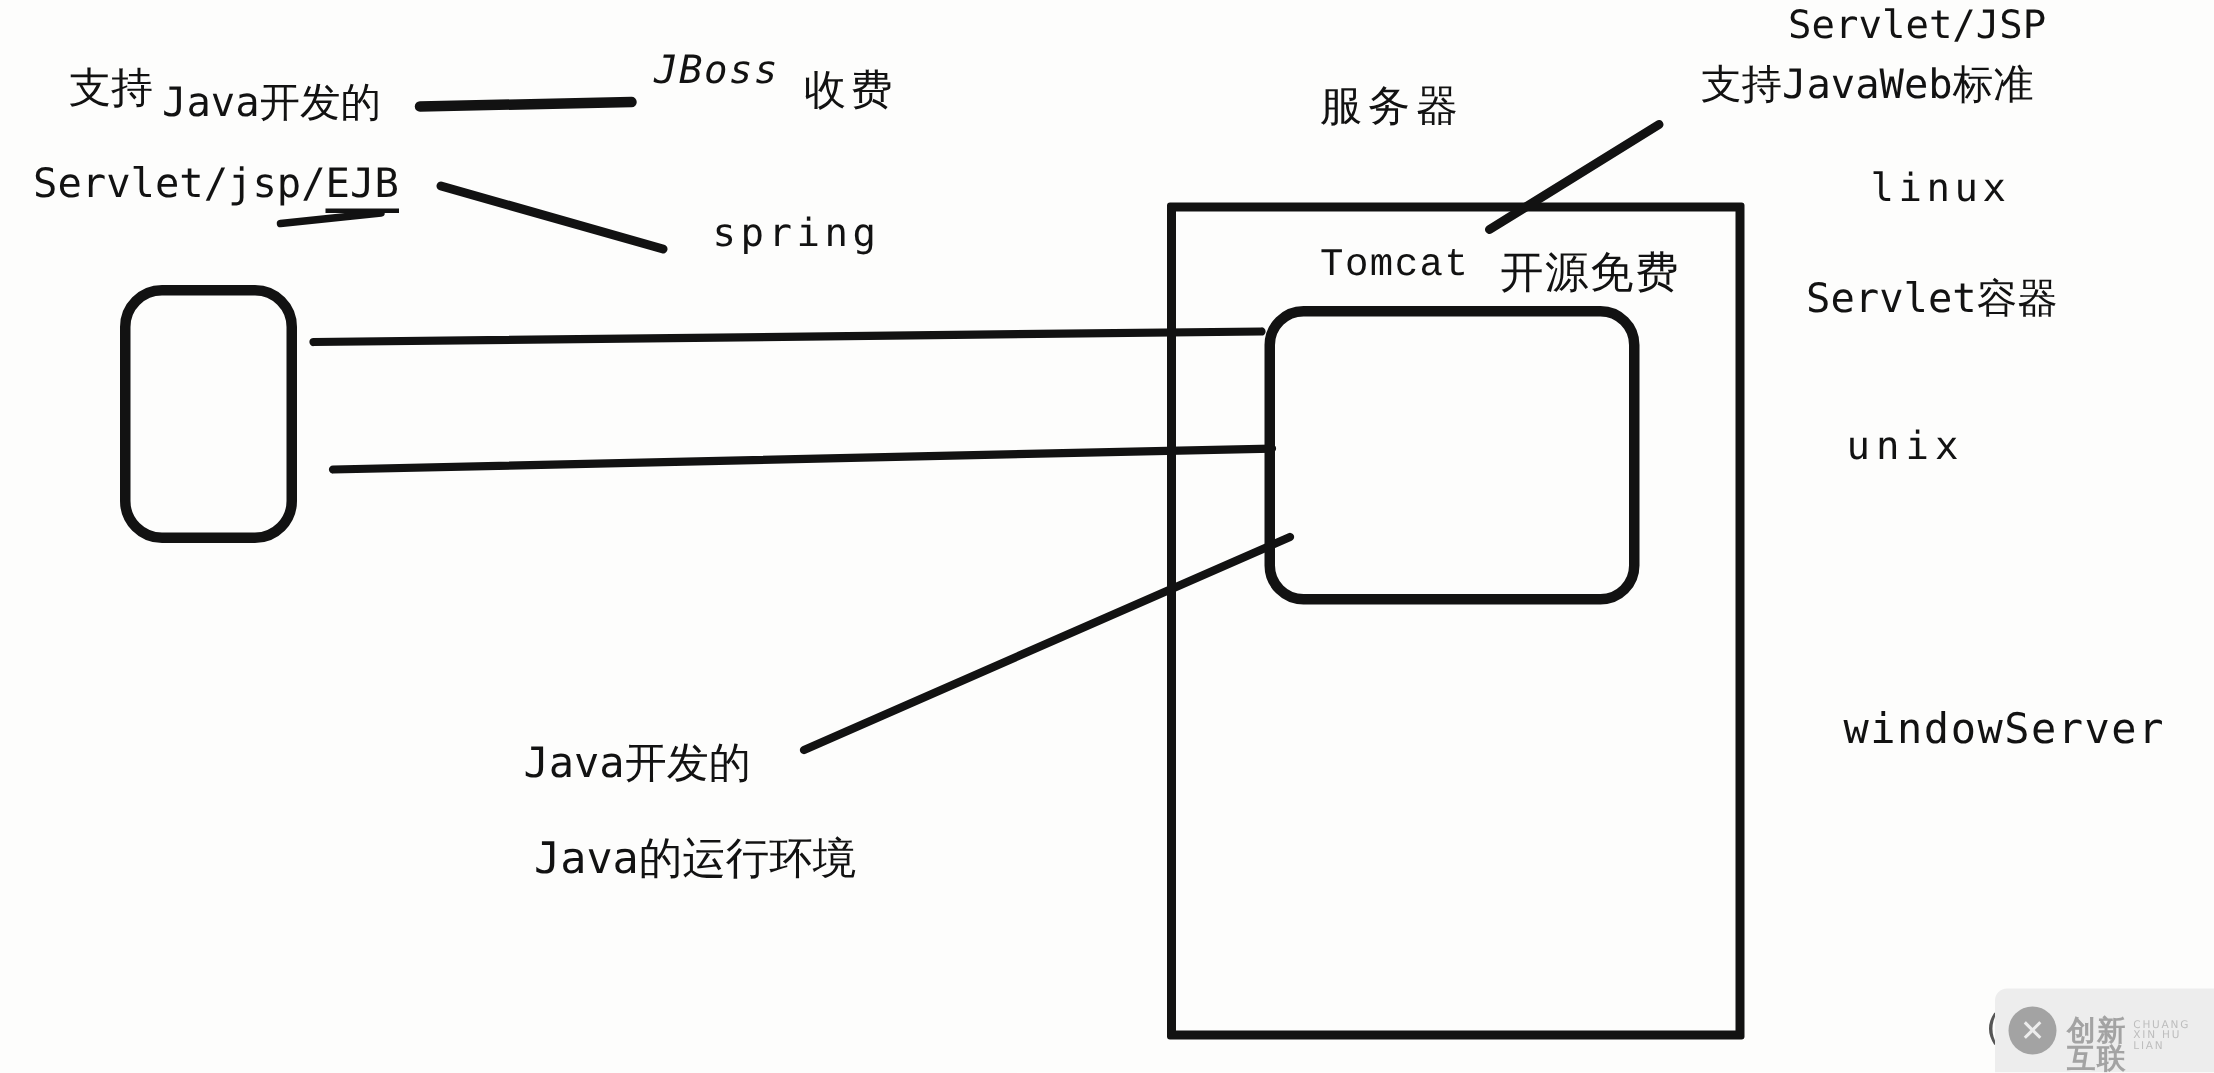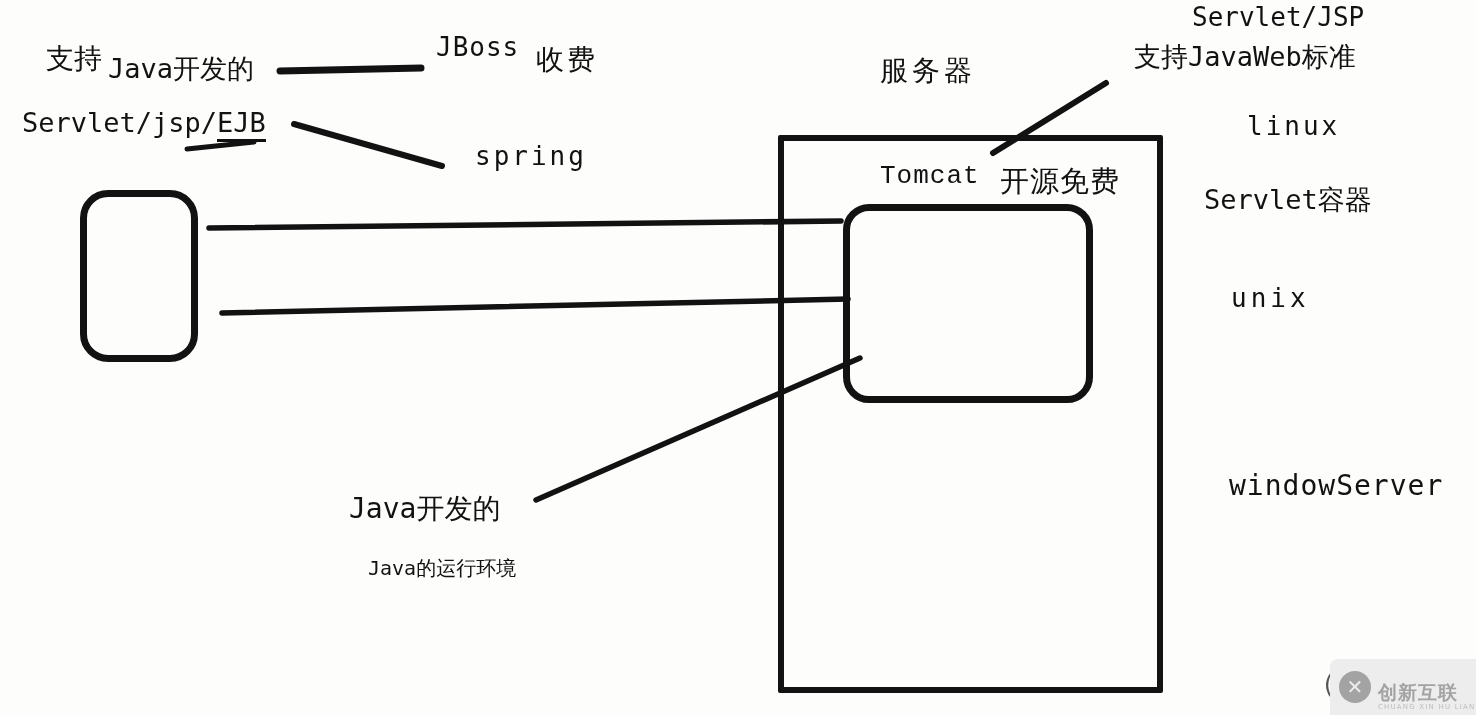--- a/index.html
+++ b/index.html
@@ -47,21 +47,21 @@
     font-family:"DejaVu Sans","Liberation Sans",sans-serif;
   }
   #wm-logo{
     width:32px;height:32px;border-radius:50%;
     background:var(--wm-fg);
     color:#ededed;
     display:flex;align-items:center;justify-content:center;
     font-weight:bold;font-size:20px;
     flex:0 0 auto;
   }
-  #wm-texts{display:flex;flex-direction:column;line-height:1;margin-top:20px;}
+  #wm-texts{display:flex;line-height:1;margin-top:20px;}
   #wm-brand{font-size:19px;font-weight:bold;color:var(--wm-fg);letter-spacing:1px;}
   #wm-sub{font-size:7px;color:var(--wm-sub);letter-spacing:1.2px;margin-top:2px;}
 </style>
 </head>
 <body>
 
 <div id="canvas">
 
   <svg id="strokes" viewBox="0 0 1476 715">
     <line x1="280" y1="71" x2="421" y2="68" stroke-width="7"></line>
@@ -72,21 +72,21 @@
     <line x1="536" y1="500" x2="860" y2="358" stroke-width="5.5"></line>
     <line x1="993" y1="153" x2="1106" y2="83" stroke-width="6"></line>
   </svg>
 
   <div class="sketch-box" style="left:80px;top:190px;width:118px;height:172px;border-width:7px;border-radius:28px;"></div>
   <div class="sketch-box" style="left:778px;top:135px;width:385px;height:558px;border-width:6px;border-radius:2px;"></div>
   <div class="sketch-box" style="left:843px;top:204px;width:250px;height:199px;border-width:7px;border-radius:26px;"></div>
 
   <div class="label" style="left:46px;top:44px;font-size:28px;">支持</div>
   <div class="label" style="left:108px;top:54px;font-size:27px;">Java开发的</div>
-  <div class="label" style="left:436px;top:33px;font-size:26px;letter-spacing:1px;">JBoss</div>
+  <div class="label" style="left:436px;top:33px;font-size:26px;letter-spacing:1px;font-style:italic;">JBoss</div>
   <div class="label" style="left:536px;top:45px;font-size:28px;letter-spacing:3px;">收费</div>
 
   <div class="label" style="left:22px;top:108px;font-size:27px;">
     <span>Servlet/jsp/</span><span class="ejb-underlined">EJB</span>
   </div>
 
   <div class="label" style="left:475px;top:142px;font-size:26px;letter-spacing:3px;">spring</div>
 
   <div class="label" style="left:880px;top:56px;font-size:28px;letter-spacing:4px;">服务器</div>
   <div class="label" style="left:880px;top:162px;font-size:26px;letter-spacing:1px;font-family:Liberation Mono, monospace;">Tomcat</div>
@@ -94,21 +94,21 @@
 
   <div class="label" style="left:1134px;top:42px;font-size:27px;">支持JavaWeb标准</div>
   <div class="label" style="left:1192px;top:3px;font-size:26px;">Servlet/JSP</div>
 
   <div class="label" style="left:1247px;top:112px;font-size:26px;letter-spacing:3px;">linux</div>
   <div class="label" style="left:1204px;top:185px;font-size:27px;">Servlet容器</div>
   <div class="label" style="left:1231px;top:284px;font-size:26px;letter-spacing:4px;">unix</div>
   <div class="label" style="left:1229px;top:471px;font-size:28px;letter-spacing:1px;">windowServer</div>
 
   <div class="label" style="left:349px;top:494px;font-size:28px;">Java开发的</div>
-  <div class="label" style="left:368px;top:557px;font-size:20px;">Java的运行环境</div>
+  <div class="label" style="left:356px;top:557px;font-size:29px;">Java的运行环境</div>
 
   <div class="label" style="left:1321px;top:672px;font-size:24px;color:#555;">(</div>
 
   <div id="watermark">
     <div id="wm-logo">✕</div>
     <div id="wm-texts">
       <div id="wm-brand">创新互联</div>
       <div id="wm-sub">CHUANG XIN HU LIAN</div>
     </div>
   </div>

